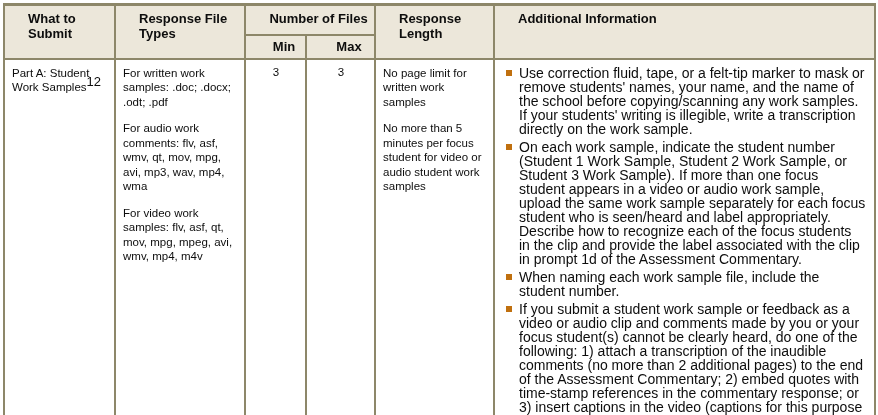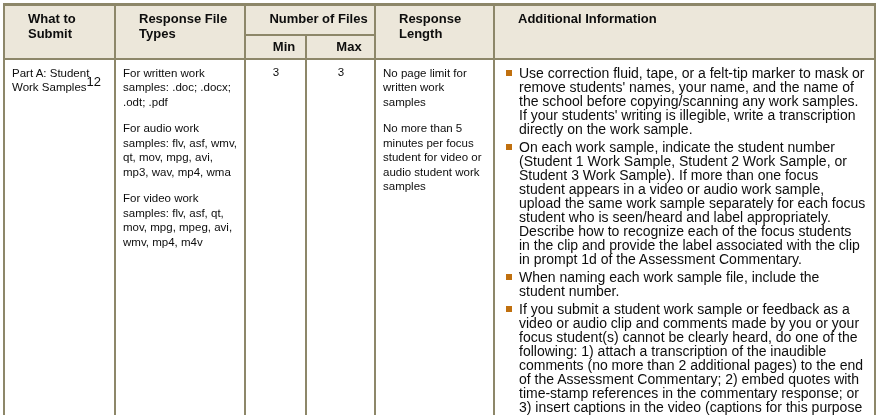--- a/index.html
+++ b/index.html
@@ -92,21 +92,21 @@
       <th class="center">Max</th>
     </tr>
   </thead>
   <tbody>
     <tr>
       <td>
         <span>Part A: Student Work Samples</span><span class="sup">12</span>
       </td>
       <td>
           <div class="para"><span class="seg-text"><span class="b">For written work samples:</span><span> .doc; .docx; .odt; .pdf</span></span></div>
-          <div class="para"><span class="seg-text"><span class="b">For audio work samples:</span><span> flv, asf, wmv, qt, mov, mpg, avi, mp3, wav, mp4, wma</span></span></div>
+          <div class="para"><span class="seg-text"><span class="b">For audio work comments:</span><span> flv, asf, wmv, qt, mov, mpg, avi, mp3, wav, mp4, wma</span></span></div>
           <div class="para"><span class="seg-text"><span class="b">For video work samples:</span><span> flv, asf, qt, mov, mpg, mpeg, avi, wmv, mp4, m4v</span></span></div>
         </td>
       <td class="num">3</td>
       <td class="num">3</td>
       <td>
           <div class="para"><span class="seg-text"><span>No page limit for written work samples</span></span></div>
           <div class="para"><span class="seg-text"><span class="b">No more than 5 minutes per focus student</span><span> for video or audio student work samples</span></span></div>
         </td>
       <td class="addl">
           <div class="bullet-item">

